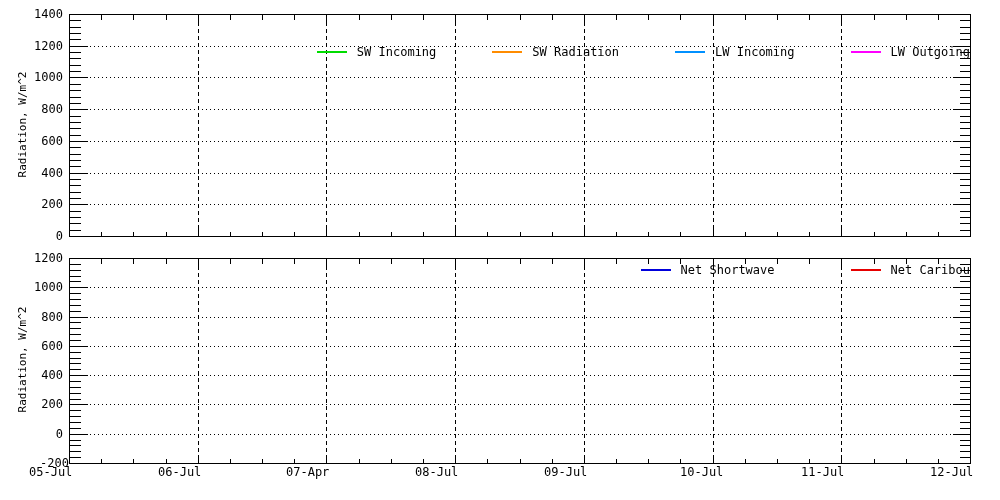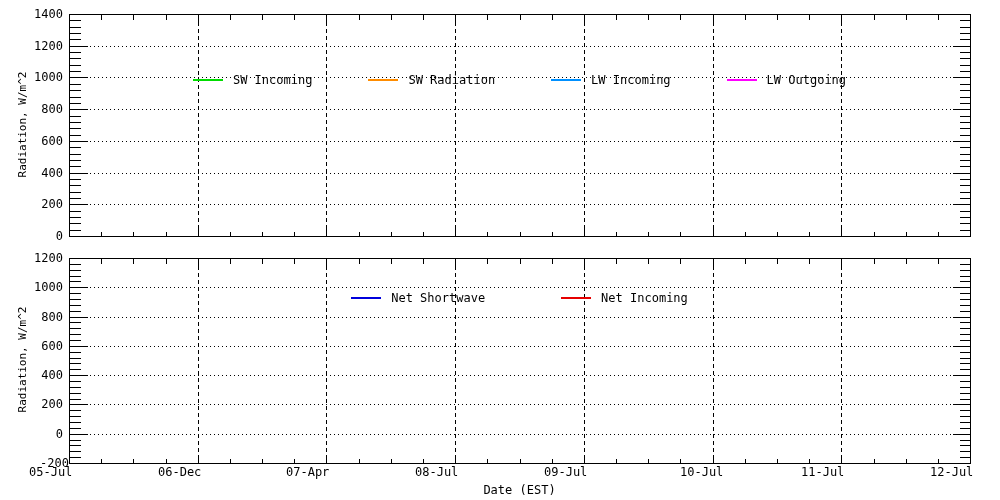--- a/index.html
+++ b/index.html
@@ -8,21 +8,21 @@
     font-family:"DejaVu Sans Mono","Liberation Mono",monospace;color:#000;
     overflow:hidden;
   }
   #axes-svg{position:absolute;left:0;top:0;}
   .chart-title{
     position:absolute;left:69px;top:20px;width:901px;text-align:center;
     font-size:13px;white-space:pre;
   }
   .legend{
     position:absolute;left:69px;width:901px;
-    display:flex;justify-content:center;align-items:center;margin-top:28px;
+    display:flex;justify-content:flex-end;align-items:center;
   }
   .legend-top{top:45px;gap:56px;}
   .legend-bottom{top:263px;gap:76px;}
   .legend-item{display:flex;align-items:center;gap:10px;font-size:12px;white-space:pre;}
   .swatch{display:inline-block;width:30px;height:2px;}
   .y-title{
     position:absolute;text-align:center;font-size:11px;
     transform:rotate(-90deg);transform-origin:center;white-space:pre;
   }
   .y-title-1{width:222px;left:-89px;top:118px;}
@@ -350,47 +350,46 @@
     </span>
   </div>
 
   <div class="legend legend-bottom">
     <span class="legend-item">
       <span class="swatch" style="background: rgb(0, 0, 220);"></span>
       <span>Net Shortwave</span>
     </span>
     <span class="legend-item">
       <span class="swatch" style="background: rgb(230, 0, 0);"></span>
-      <span>Net Incoming</span>
+      <span>Net Caribou</span>
     </span>
   </div>
 
   <div class="y-title y-title-1">Radiation, W/m^2</div>
   <div class="y-title y-title-2">Radiation, W/m^2</div>
-  <div class="x-title">Date (EST)</div>
 
   <div id="tick-labels">
       <div class="tick-label ytick" style="left: 3px; top: 229px;">0</div>
       <div class="tick-label ytick" style="left: 3px; top: 197px;">200</div>
       <div class="tick-label ytick" style="left: 3px; top: 166px;">400</div>
       <div class="tick-label ytick" style="left: 3px; top: 134px;">600</div>
       <div class="tick-label ytick" style="left: 3px; top: 102px;">800</div>
       <div class="tick-label ytick" style="left: 3px; top: 70px;">1000</div>
       <div class="tick-label ytick" style="left: 3px; top: 39px;">1200</div>
       <div class="tick-label ytick" style="left: 3px; top: 7px;">1400</div>
       <div class="tick-label ytick" style="left: 9px; top: 456px;">-200</div>
       <div class="tick-label ytick" style="left: 3px; top: 427px;">0</div>
       <div class="tick-label ytick" style="left: 3px; top: 397px;">200</div>
       <div class="tick-label ytick" style="left: 3px; top: 368px;">400</div>
       <div class="tick-label ytick" style="left: 3px; top: 339px;">600</div>
       <div class="tick-label ytick" style="left: 3px; top: 310px;">800</div>
       <div class="tick-label ytick" style="left: 3px; top: 280px;">1000</div>
       <div class="tick-label ytick" style="left: 3px; top: 251px;">1200</div>
       <div class="tick-label xtick" style="left: 29px; top: 465px;">05-Jul</div>
-      <div class="tick-label xtick" style="left: 158px; top: 465px;">06-Dec</div>
+      <div class="tick-label xtick" style="left: 158px; top: 465px;">06-Jul</div>
       <div class="tick-label xtick" style="left: 286px; top: 465px;">07-Apr</div>
       <div class="tick-label xtick" style="left: 415px; top: 465px;">08-Jul</div>
       <div class="tick-label xtick" style="left: 544px; top: 465px;">09-Jul</div>
       <div class="tick-label xtick" style="left: 680px; top: 465px;">10-Jul</div>
       <div class="tick-label xtick" style="left: 801px; top: 465px;">11-Jul</div>
       <div class="tick-label xtick" style="left: 930px; top: 465px;">12-Jul</div>
     </div>
 </div>
 
 </body></html>

